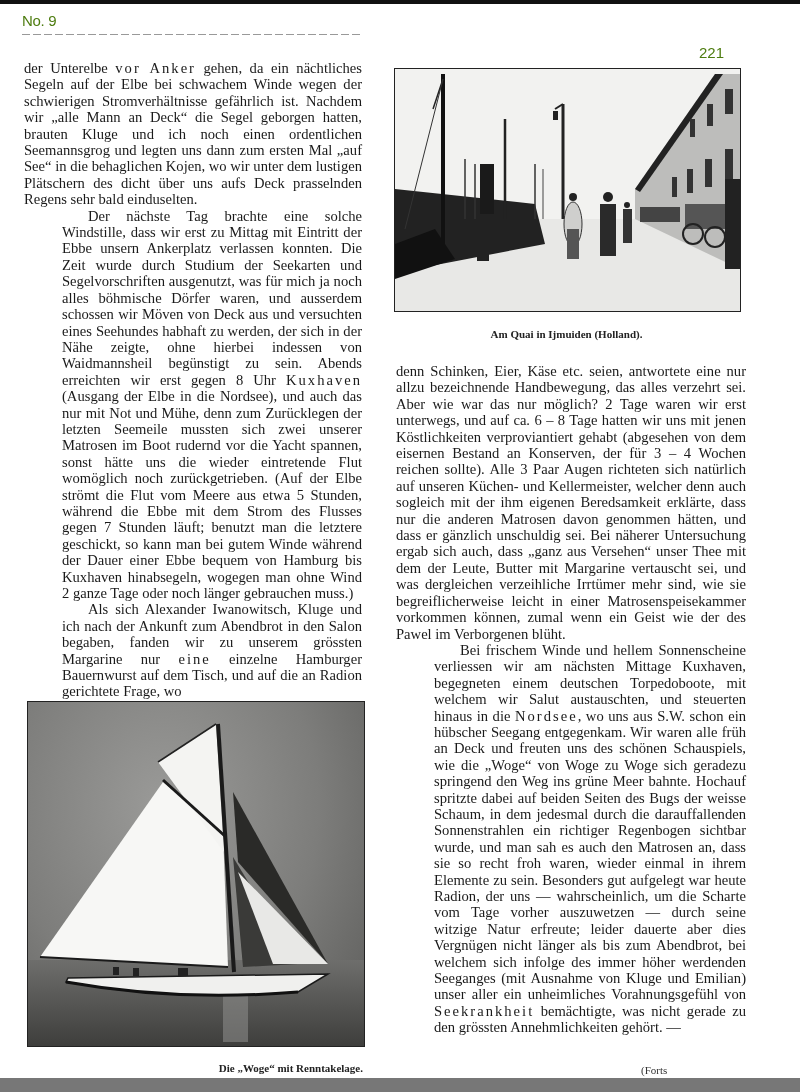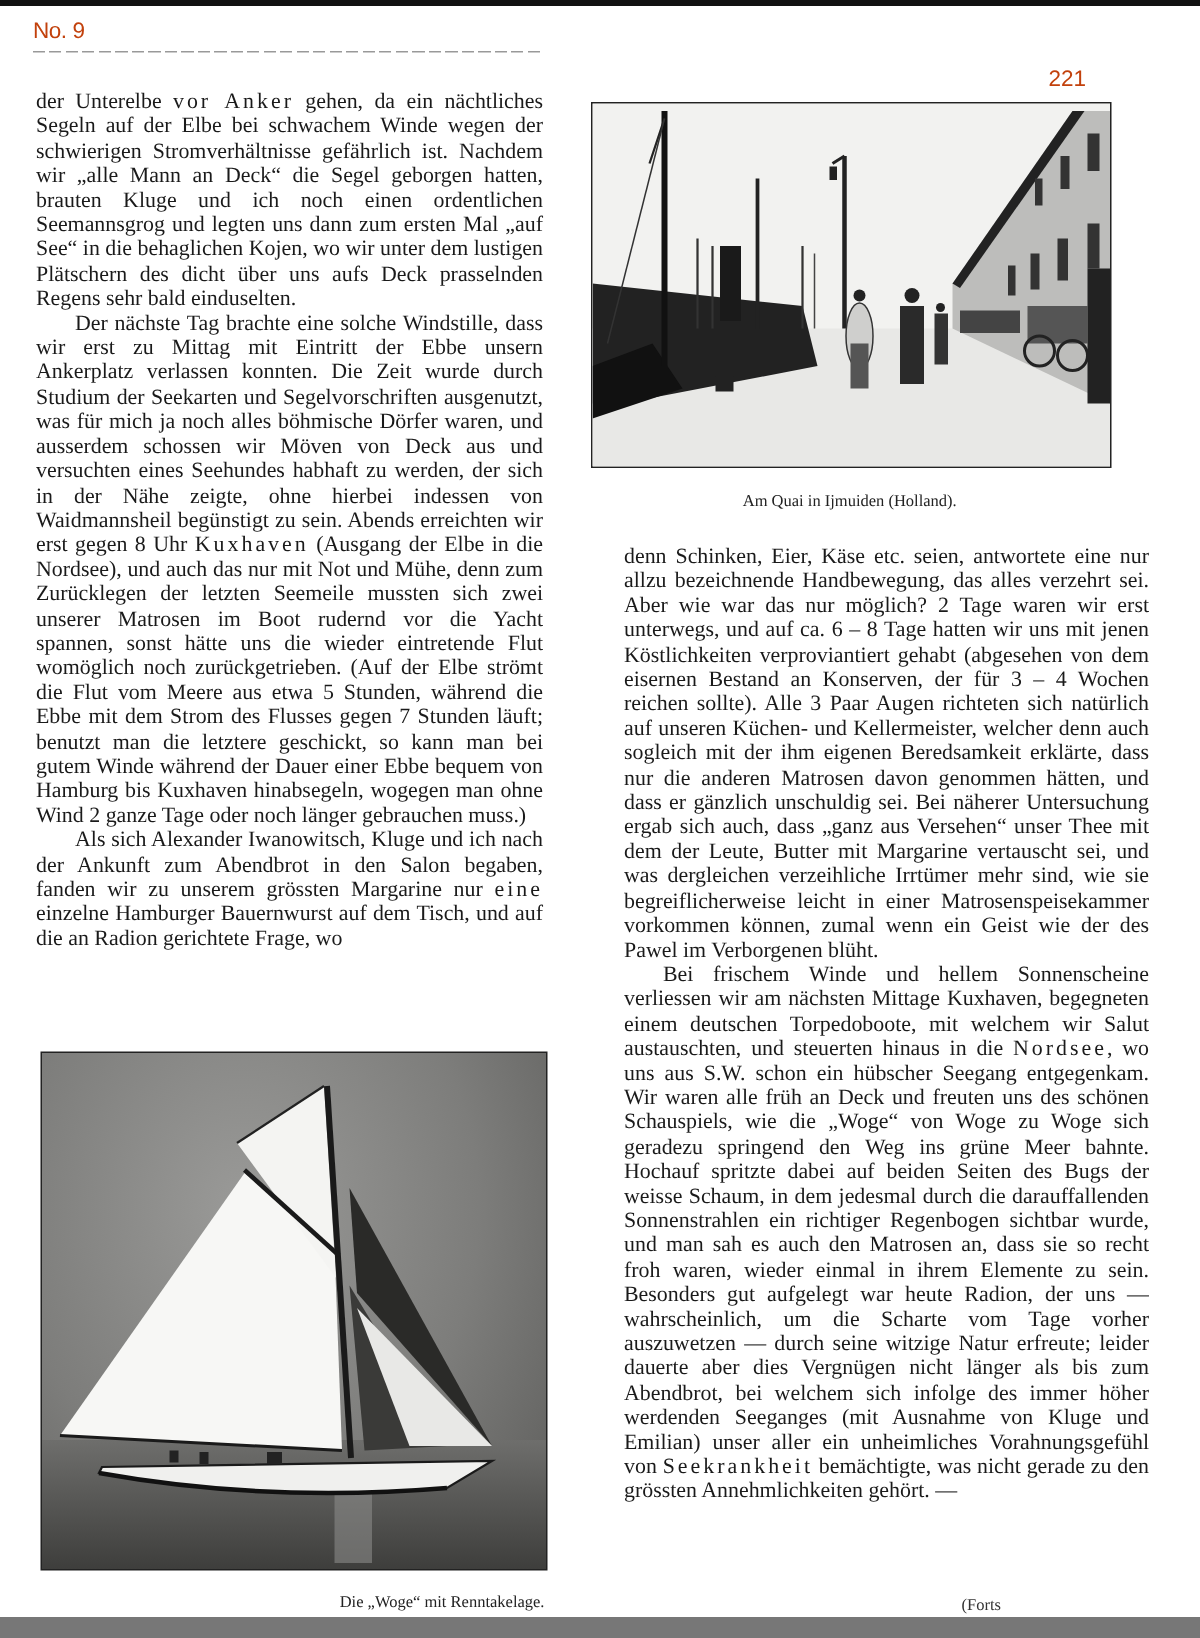--- a/index.html
+++ b/index.html
@@ -3,39 +3,39 @@
 <meta charset="utf-8">
 <style>
   html, body { margin: 0; padding: 0; }
   body {
     width: 800px; height: 1092px; position: relative; overflow: hidden;
     background: #ffffff; color: #1a1a1a;
     font-family: "Liberation Serif", "DejaVu Serif", serif;
   }
   .topband { position: absolute; left: 0; top: 0; width: 800px; height: 4px; background: #111; }
   .header { position: absolute; left: 0; top: 8px; width: 800px; height: 24px;
-    font-family: "Liberation Sans", "DejaVu Sans", sans-serif; font-size: 15px; color: #c2410c; text-decoration: underline; }
+    font-family: "Liberation Sans", "DejaVu Sans", sans-serif; font-size: 15px; color: #4d7c0f; text-decoration: underline; }
   .header .issue { position: absolute; left: 22px; top: 4px; letter-spacing: -0.3px; }
   .header .title { position: absolute; left: 0; width: 800px; top: 4px; text-align: center; letter-spacing: 1px; }
   .header .page { position: absolute; left: 699px; top: 4px; margin-top: 32px; }
   .rule { position: absolute; left: 22px; top: 34px; width: 340px; height: 1px;
     background: repeating-linear-gradient(90deg, #999 0 8px, transparent 8px 11px); }
 
   .col { position: absolute; font-size: 14.6px; line-height: 16.4px; text-align: justify; }
   .col p { margin: 0; }
-  .col p.indent { text-indent: 26px; }
+  .col p.indent { text-indent: 26px; margin-left: 38px; }
   .col-left { left: 24px; top: 60px; width: 338px; }
-  .col-right-top { left: 416px; top: 363px; width: 350px; }
+  .col-right-top { left: 396px; top: 363px; width: 350px; }
   .sp { letter-spacing: 2px; }
 
   .photo { position: absolute; border: 1px solid #222; overflow: hidden; }
   .photo-quai { left: 394px; top: 68px; width: 345px; height: 242px; background: #f4f4f2; }
   .photo-woge { left: 27px; top: 701px; width: 336px; height: 344px;
     background: radial-gradient(ellipse at 40% 30%, #9a9a98 0%, #7d7d7b 55%, #5a5a58 100%); }
-  .caption { position: absolute; font-family: "Liberation Serif", serif; font-weight: normal; font-size: 11px; color: #222; }
+  .caption { position: absolute; font-family: "Liberation Serif", serif; font-weight: bold; font-size: 11px; color: #222; }
   .cap-quai { left: 394px; top: 328px; width: 345px; text-align: center; }
   .cap-woge { left: 27px; top: 1062px; width: 336px; text-align: right; }
 
   .fort { position: absolute; left: 622px; top: 1064px; font-size: 11px; color: #333; margin-left: 19px; }
   .watermark { position: absolute; left: 646px; top: 1088px; font-family: "Liberation Sans", sans-serif;
     font-size: 13px; font-weight: bold; color: #4d7c0f;
     text-shadow: 0 0 2px #000, 0 0 2px #000, 1px 1px 0 #000, -1px -1px 0 #000; }
   .bottomband { position: absolute; left: 0; top: 1078px; width: 800px; height: 14px; background: #777; }
 </style>
 </head>

